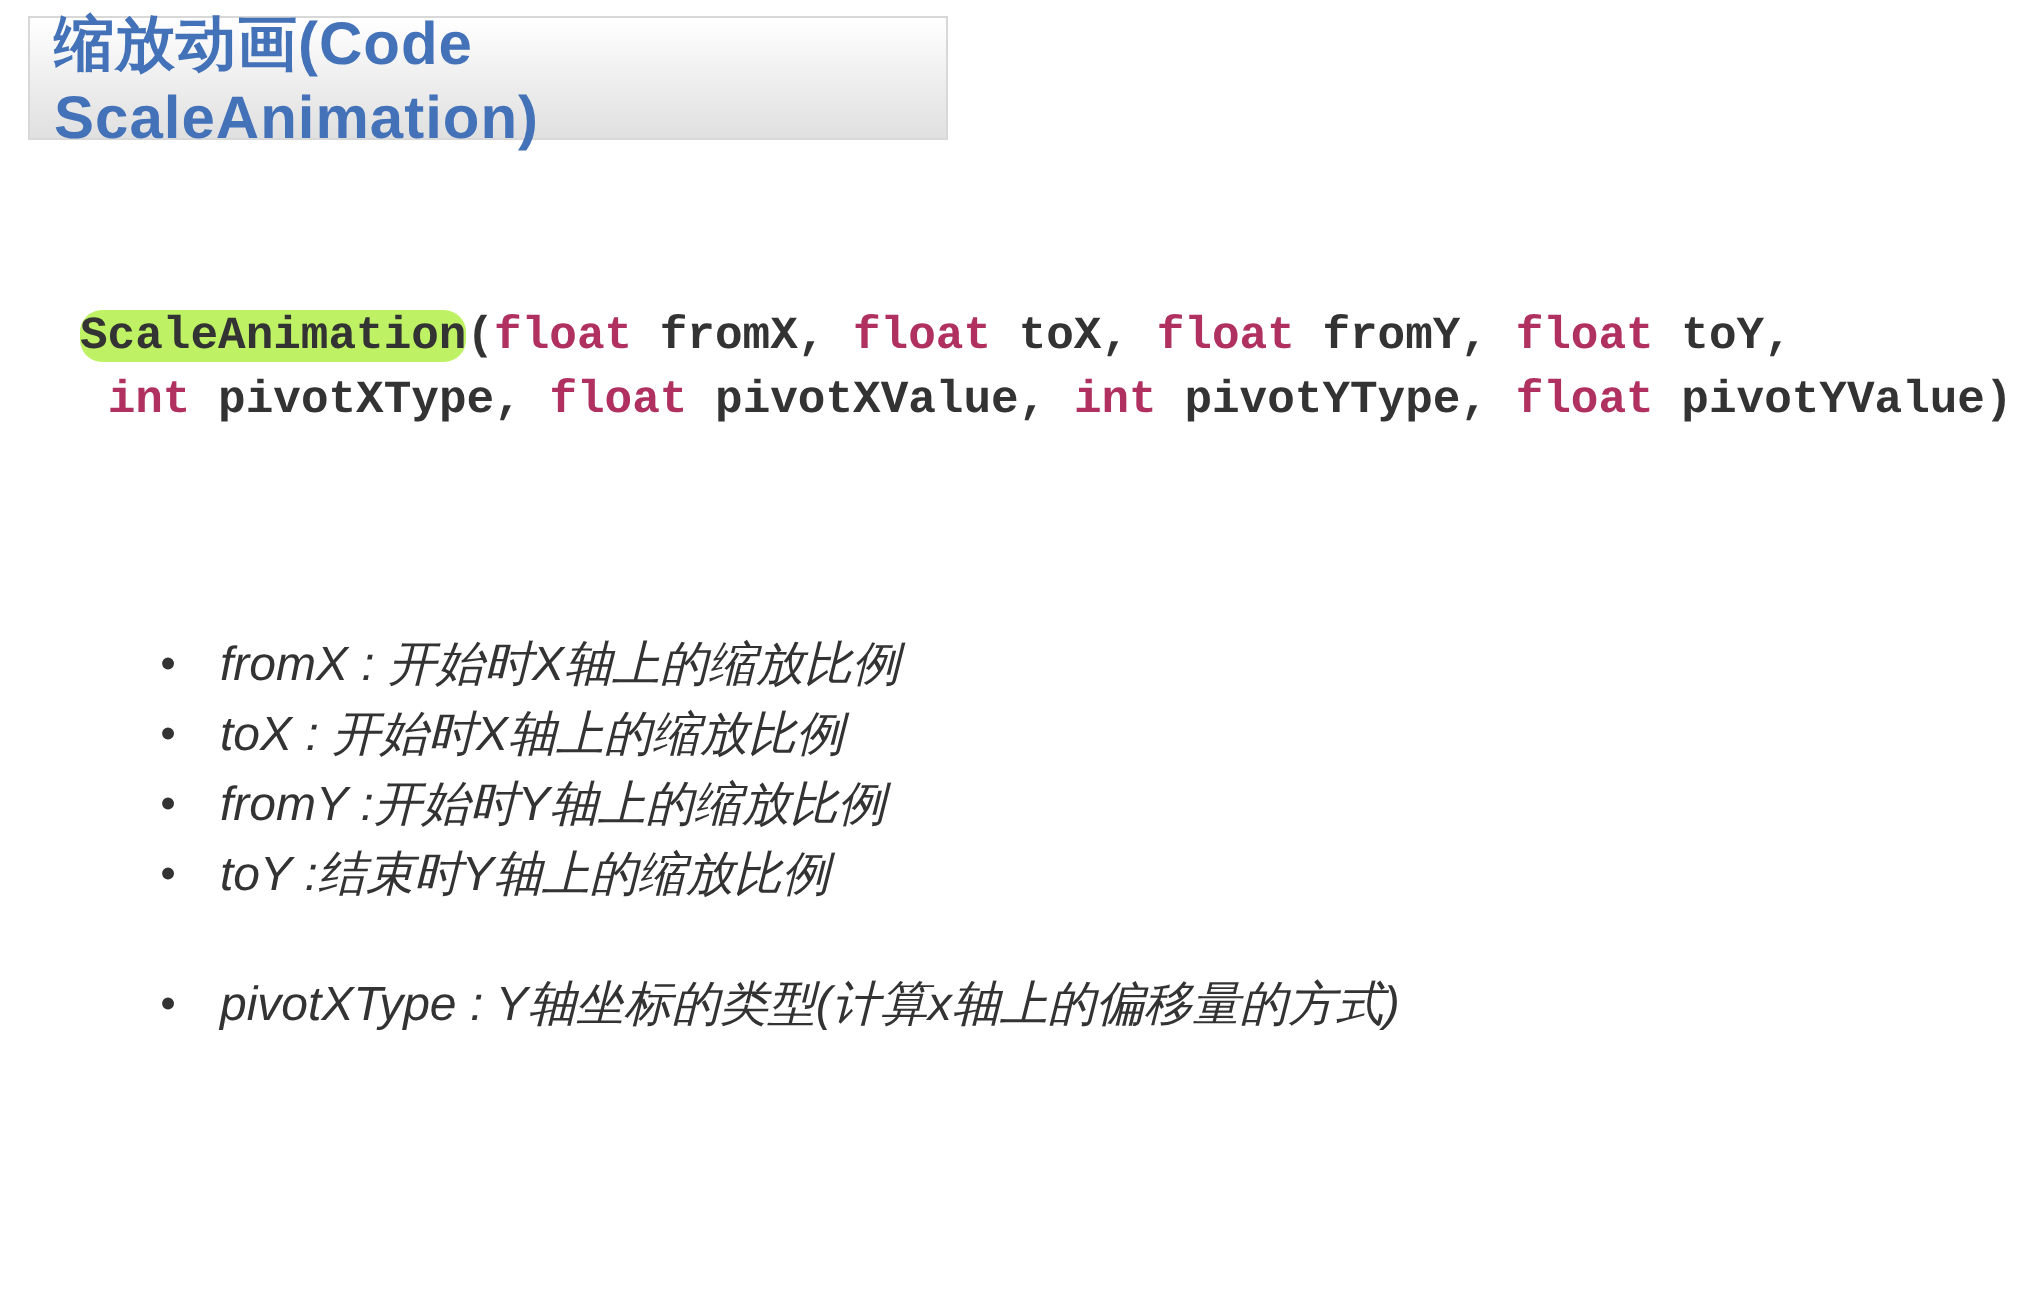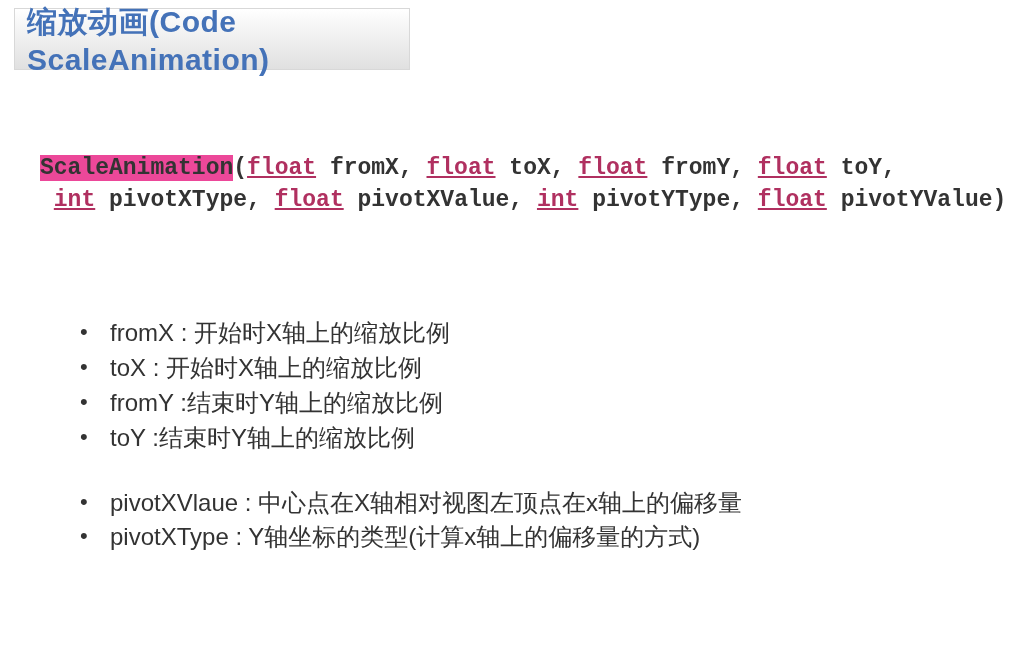--- a/index.html
+++ b/index.html
@@ -10,21 +10,21 @@
     body {
       width: 1022px;
       height: 646px;
       background: #ffffff;
       font-family: "Microsoft YaHei", "SimSun", Arial, sans-serif;
       padding: 0;
       overflow: hidden;
     }
     .title-bar {
       margin: 8px 0 0 14px;
-      width: 396px;
+      width: 460px;
       height: 62px;
       background: linear-gradient(to bottom, #ffffff 0%, #f2f2f2 40%, #e0e0e0 100%);
       border: 1px solid #d8d8d8;
       display: flex;
       align-items: center;
       padding-left: 12px;
     }
     .title-text {
       font-size: 30px;
       font-weight: bold;
@@ -36,37 +36,38 @@
       font-family: "Consolas", "Courier New", monospace;
       font-size: 23px;
       line-height: 1.4;
       font-weight: 600;
     }
     .code-line {
       white-space: nowrap;
     }
     .class-name {
       color: #333333;
-      background: #ec4899;
+      background: #bef264;
+      border-radius: 11px;
     }
     .plain {
       color: #333333;
     }
     .keyword {
       color: #b03060;
       font-weight: bold;
-      text-decoration: underline;
     }
     .param {
       color: #333333;
       text-align: right;
     }
     .desc-list {
       margin: 100px 0 0 80px;
       list-style: none;
+      font-style: italic;
     }
     .desc-list li {
       font-size: 24px;
       color: #333333;
       line-height: 1.45;
       padding-left: 30px;
       position: relative;
     }
     .desc-list li::before {
       content: "•";
@@ -92,18 +93,17 @@
     <span class="class-name">ScaleAnimation</span><span class="plain">(</span><span class="keyword">float</span><span class="plain"> </span><span class="param">fromX</span><span class="plain">, </span><span class="keyword">float</span><span class="plain"> </span><span class="param">toX</span><span class="plain">, </span><span class="keyword">float</span><span class="plain"> </span><span class="param">fromY</span><span class="plain">, </span><span class="keyword">float</span><span class="plain"> </span><span class="param">toY</span><span class="plain">,</span>
   </div>
   <div class="code-line">
     <span class="plain">&nbsp;</span><span class="keyword">int</span><span class="plain"> </span><span class="param">pivotXType</span><span class="plain">, </span><span class="keyword">float</span><span class="plain"> </span><span class="param">pivotXValue</span><span class="plain">, </span><span class="keyword">int</span><span class="plain"> </span><span class="param">pivotYType</span><span class="plain">, </span><span class="keyword">float</span><span class="plain"> </span><span class="param">pivotYValue</span><span class="plain">)</span>
   </div>
 </div>
 
 <ul class="desc-list">
   <li>fromX : 开始时X轴上的缩放比例</li>
   <li>toX : 开始时X轴上的缩放比例</li>
-  <li>fromY :结束时Y轴上的缩放比例</li>
+  <li>fromY :开始时Y轴上的缩放比例</li>
   <li>toY :结束时Y轴上的缩放比例</li>
   <div class="spacer"></div>
-  <li>pivotXVlaue : 中心点在X轴相对视图左顶点在x轴上的偏移量</li>
   <li>pivotXType : Y轴坐标的类型(计算x轴上的偏移量的方式)</li>
 </ul>
 
 </body></html>

